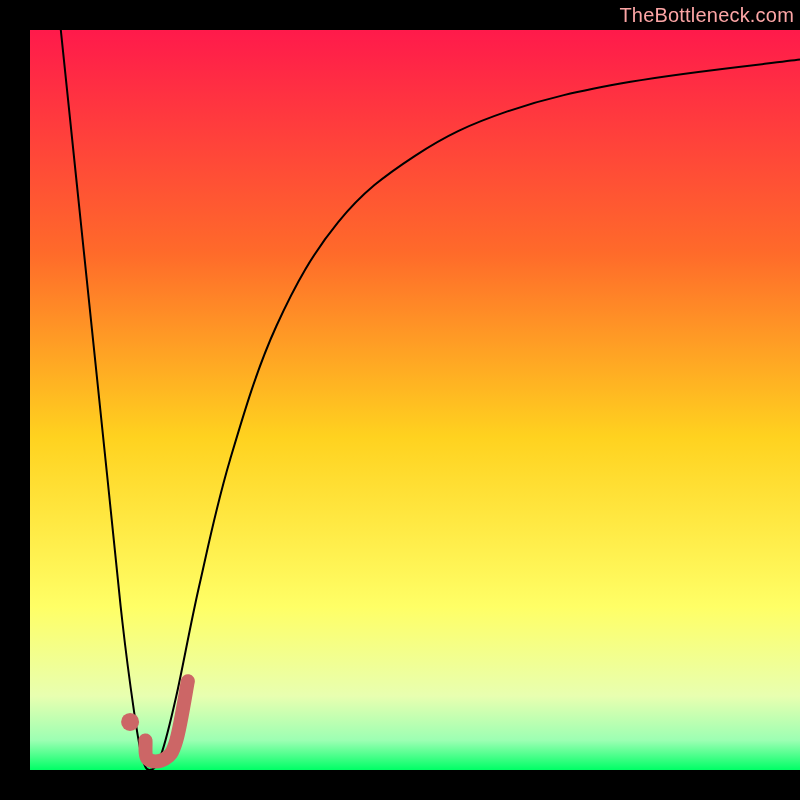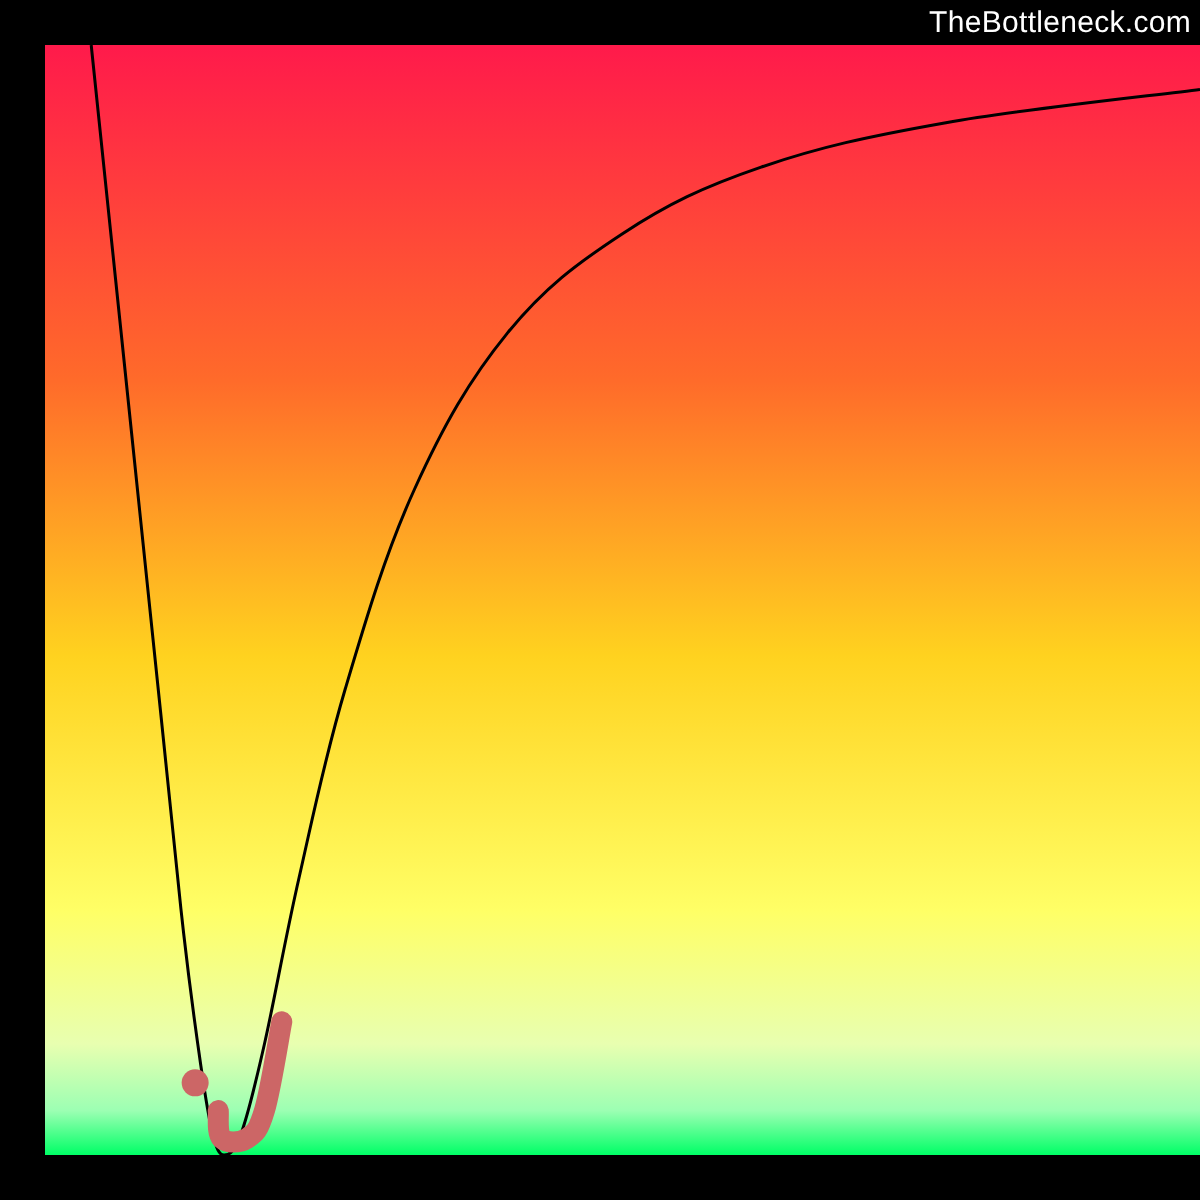--- a/index.html
+++ b/index.html
@@ -22,21 +22,21 @@
     left: 30px;
     top: 30px;
     width: 770px;
     height: 740px;
     overflow: hidden;
   }
   .watermark {
     position: absolute;
     top: 4px;
     right: 6px;
-    color: #ffffff;
+    color: #fca5a5;
     font-size: 20px;
     font-weight: 500;
     letter-spacing: 0.2px;
     user-select: none;
   }
   svg { display: block; }
 </style>
 </head>
 <body>
 

